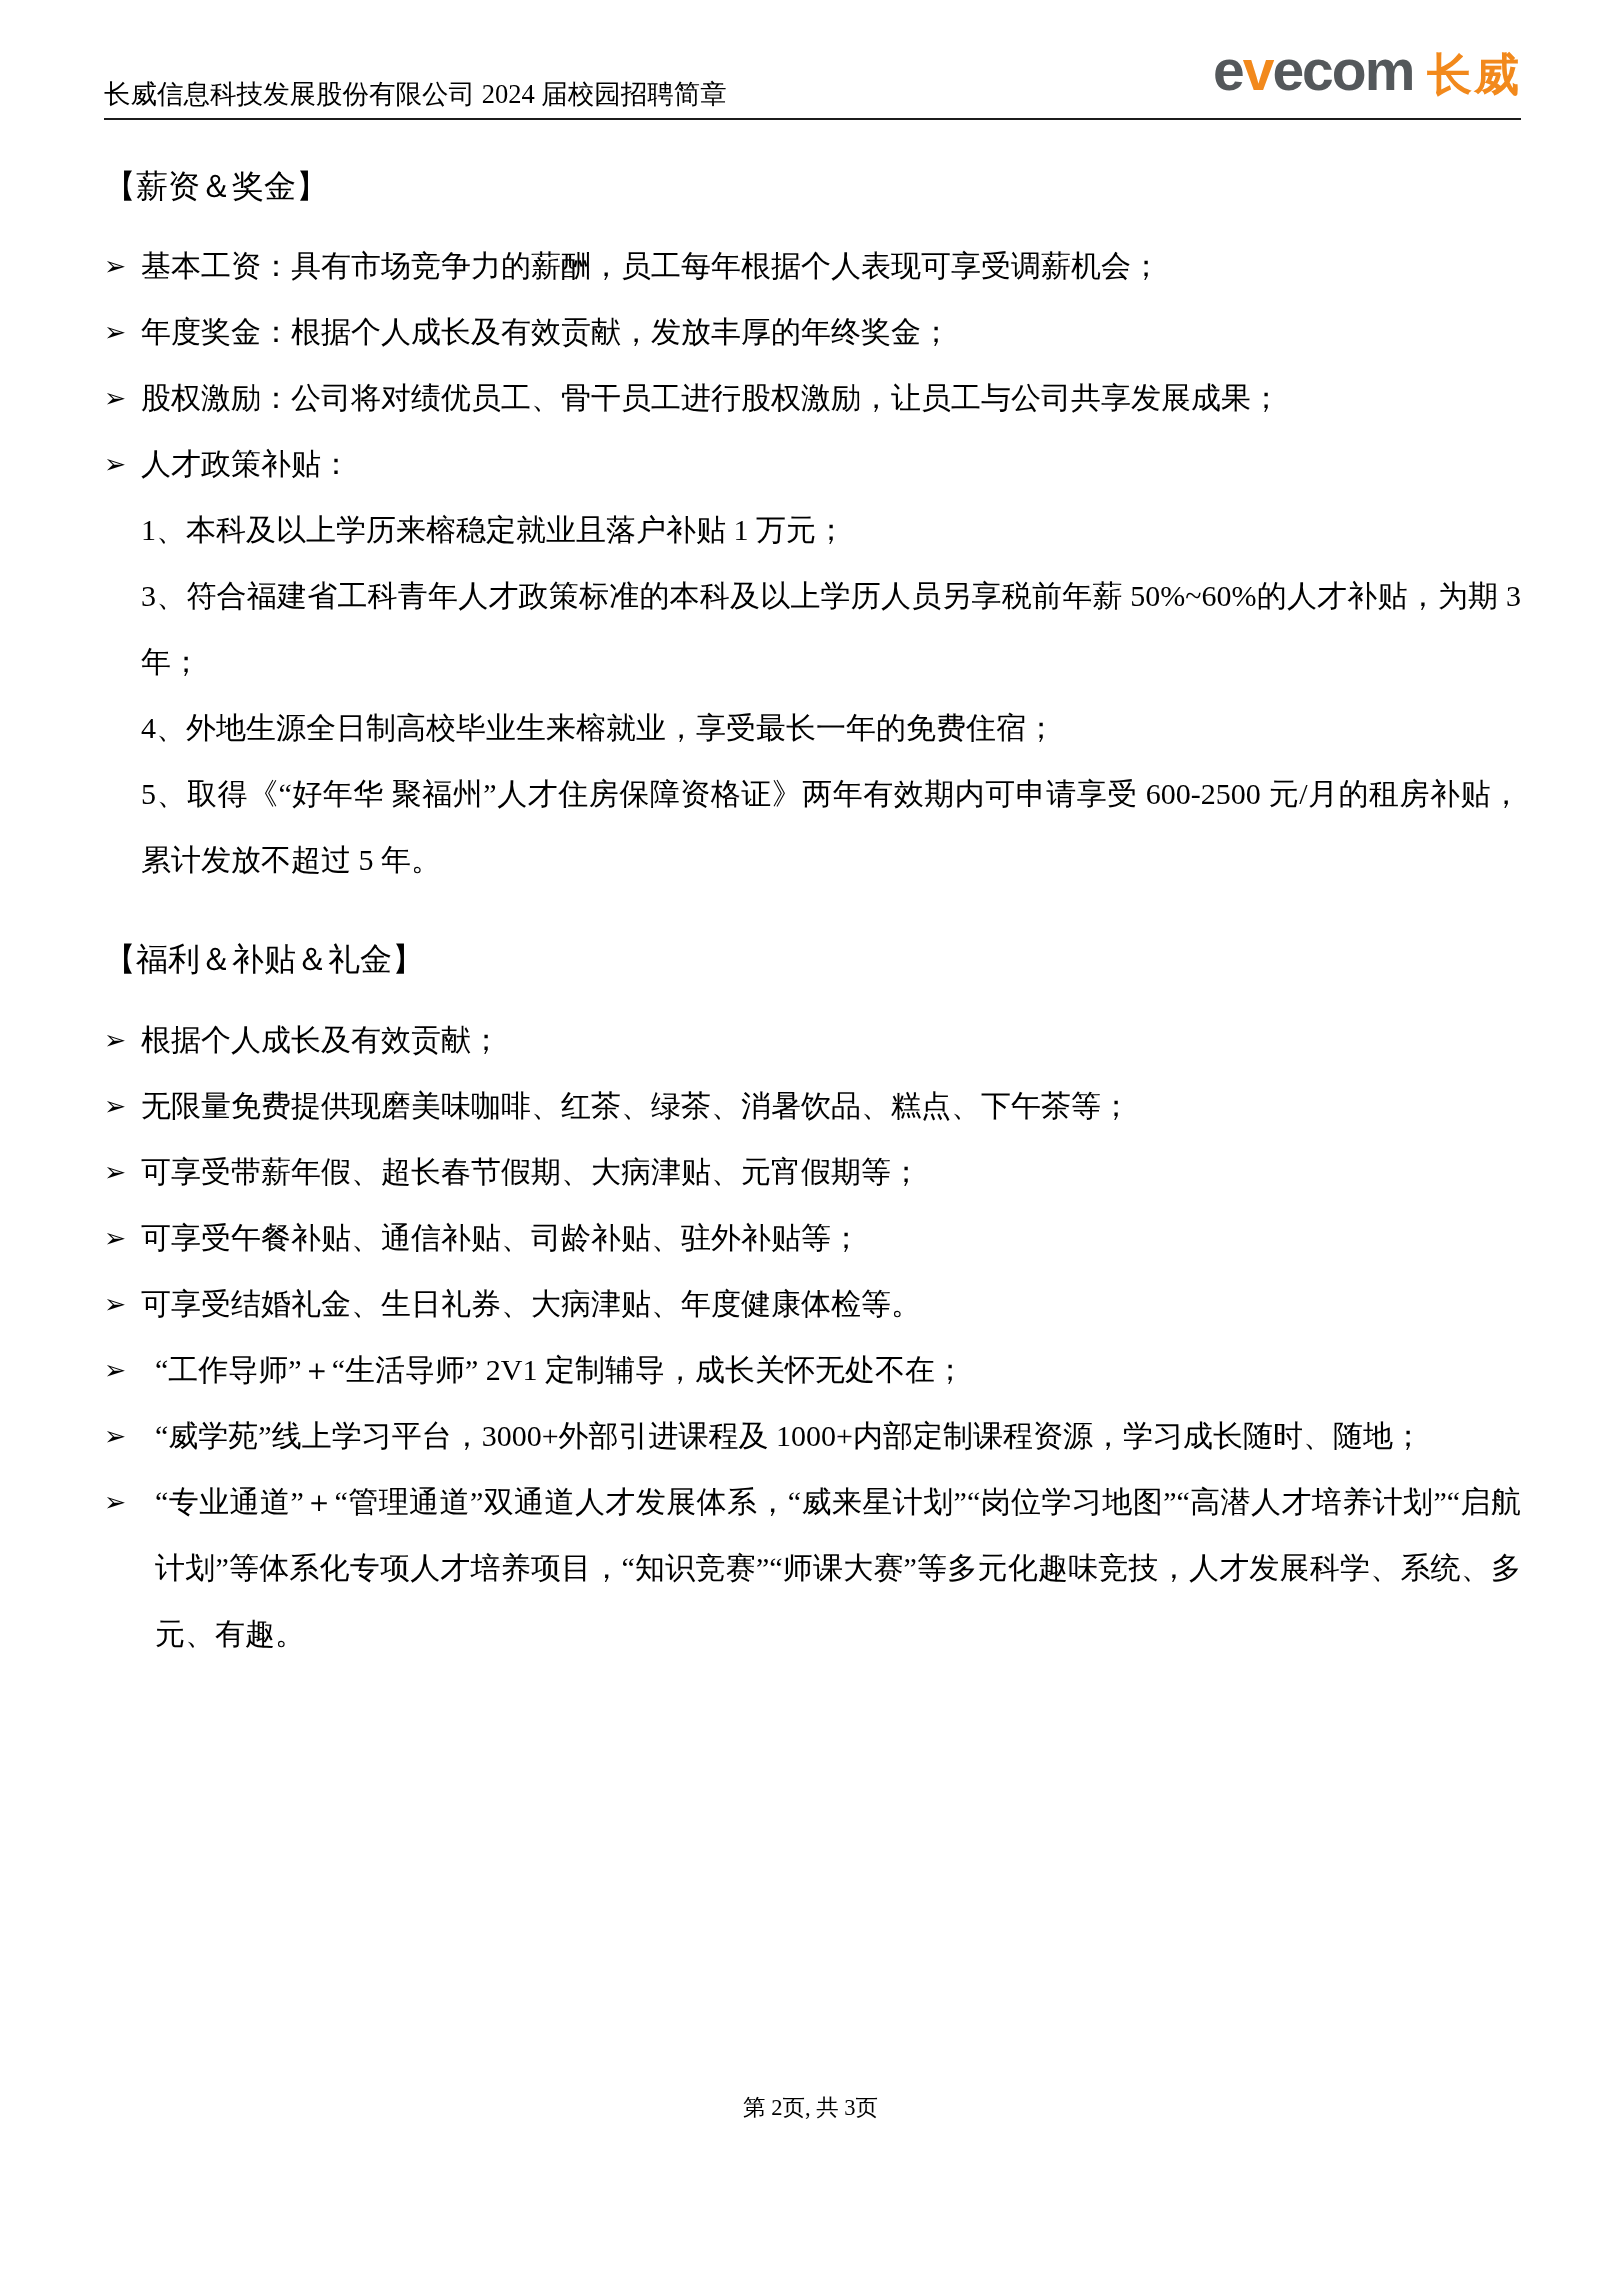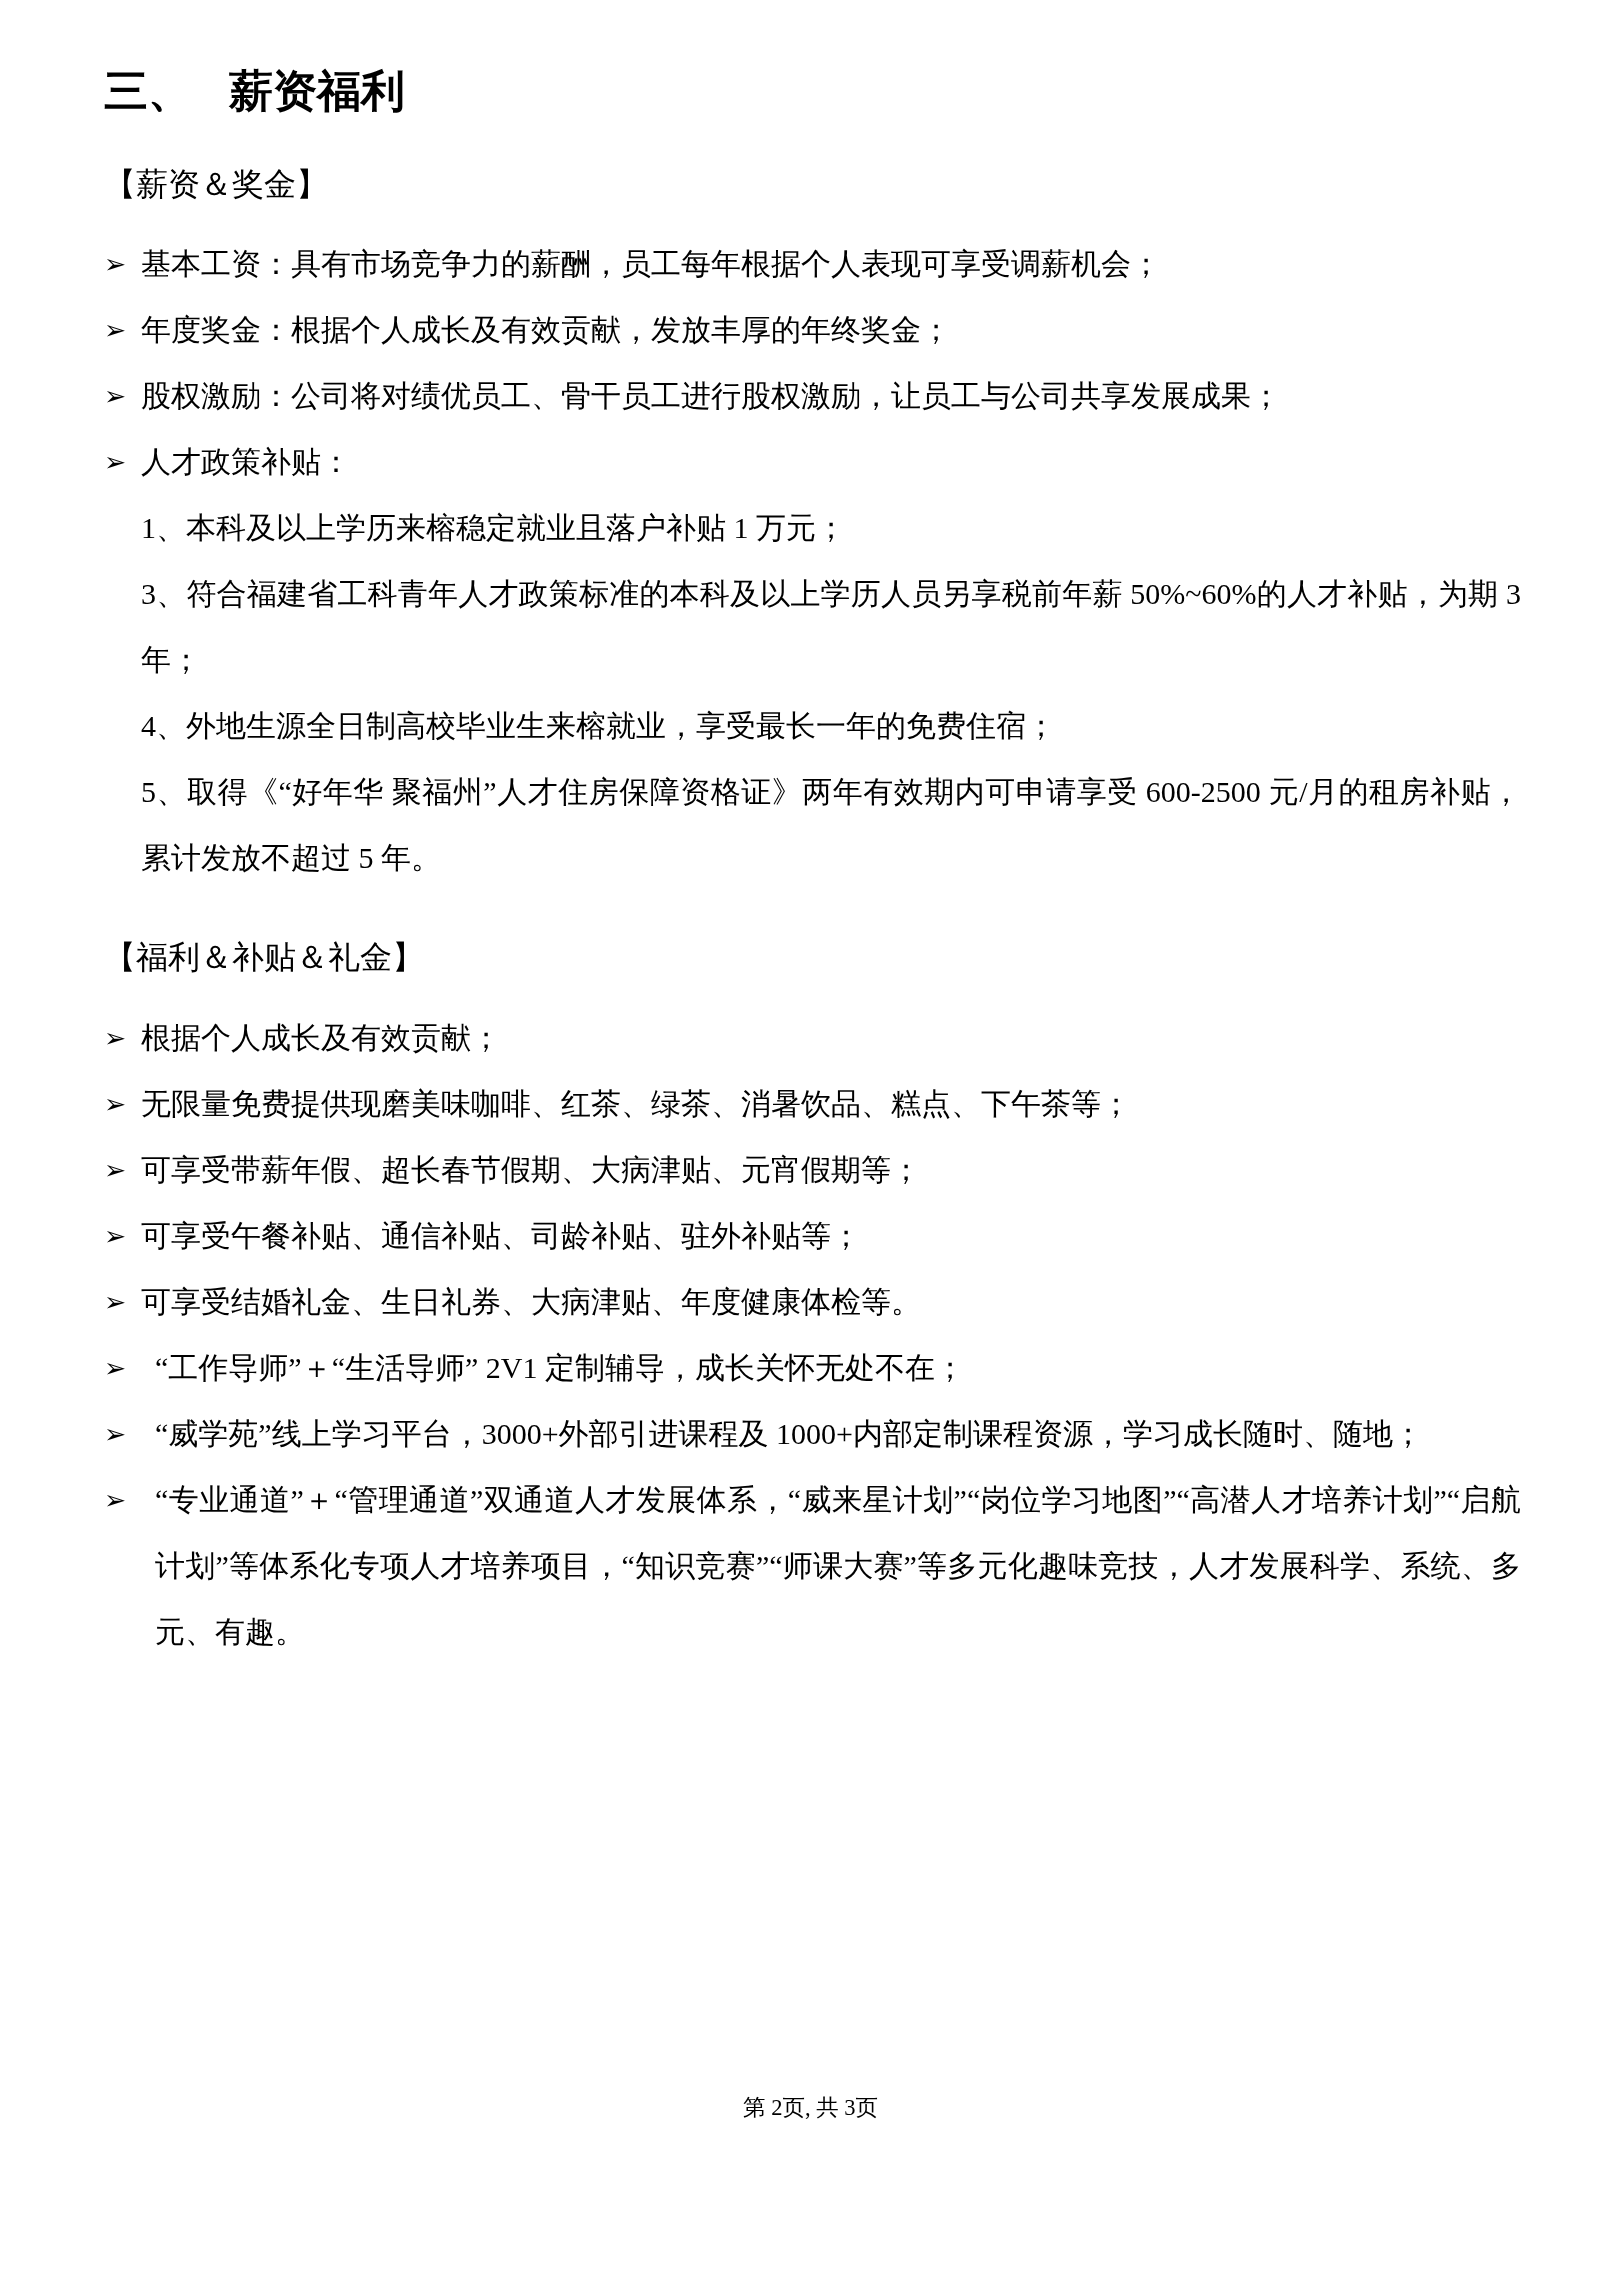--- a/index.html
+++ b/index.html
@@ -74,24 +74,27 @@
     top: 2092px;
     text-align: center;
     font-size: 22.5px;
   }
 </style>
 </head>
 <body>
 
 <div class="page-inner">
 
+  <div class="header">
+    <div class="doc-title">长威信息科技发展股份有限公司 2024 届校园招聘简章</div>
+    <div class="logo">
+      <span class="latin"><span class="g1" style="color: rgb(84, 88, 91);">e</span><span class="v" style="color: rgb(242, 137, 28);">v</span><span class="g2" style="color: rgb(84, 88, 91);">ecom</span></span><span class="cn" style="color: rgb(242, 137, 28);">长威</span>
+    </div>
+  </div>
 
-  <h1 class="page-title">
-    <span class="num">三、</span><span>薪资福利</span>
-  </h1>
 
   <main>
       <section>
         <div class="section-heading">【薪资＆奖金】</div>
         <div class="bullet-item">
           <span class="bullet-marker">➢</span>
           <div class="bullet-text">基本工资：具有市场竞争力的薪酬，员工每年根据个人表现可享受调薪机会；</div>
         </div>
         <div class="bullet-item">
           <span class="bullet-marker">➢</span>

